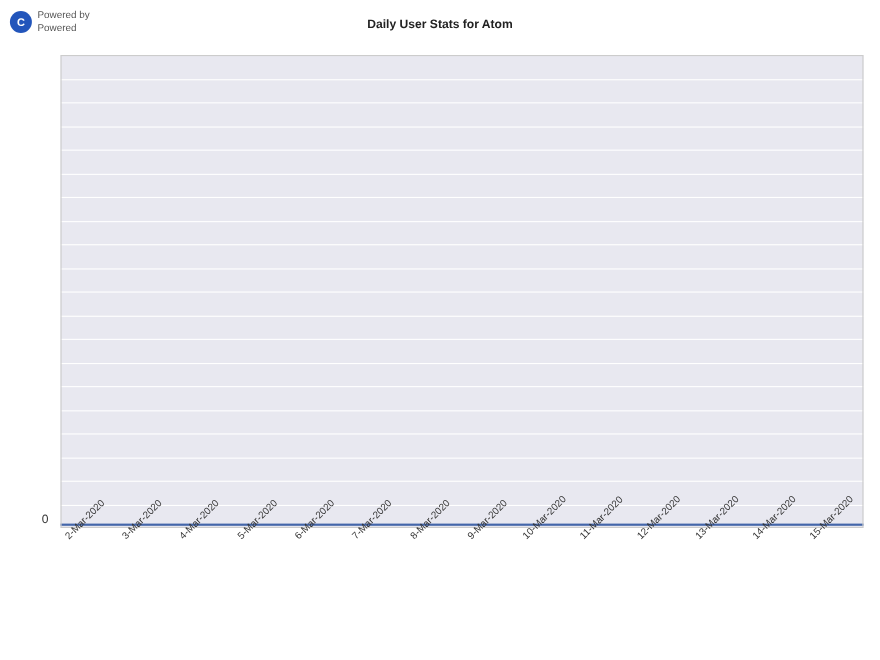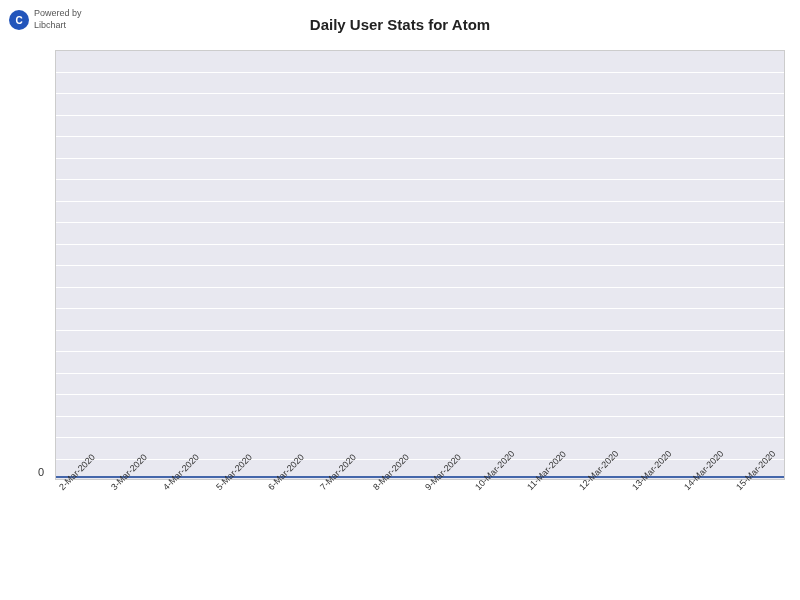--- a/index.html
+++ b/index.html
@@ -32,21 +32,21 @@
       font-size: 9px;
       color: #555;
       line-height: 1.3;
     }
     .chart-title {
       position: absolute;
       top: 16px;
       left: 0;
       right: 0;
       text-align: center;
-      font-size: 15px;
+      font-size: 11px;
       font-weight: bold;
       color: #222;
     }
     .chart-area {
       position: absolute;
       top: 50px;
       left: 55px;
       right: 15px;
       bottom: 120px;
       background: #e8e8f0;
@@ -120,21 +120,21 @@
 
 <div class="chart-container">
 
   <div class="powered-by">
     <svg class="libchart-logo" viewBox="0 0 22 22" xmlns="http://www.w3.org/2000/svg">
       <circle cx="11" cy="11" r="10" fill="#2255bb"></circle>
       <text x="11" y="15" text-anchor="middle" fill="white" font-size="10" font-weight="bold">C</text>
     </svg>
     <div class="powered-by-text">
       <span>Powered by</span><br>
-      <span>Libchart</span>
+      <span>Powered</span>
     </div>
   </div>
 
   <div class="chart-title">Daily User Stats for Atom</div>
 
   <div class="chart-area">
     <div class="grid-lines">
 
       <div class="grid-line" style="top:5%"></div>
       <div class="grid-line" style="top:10%"></div>

